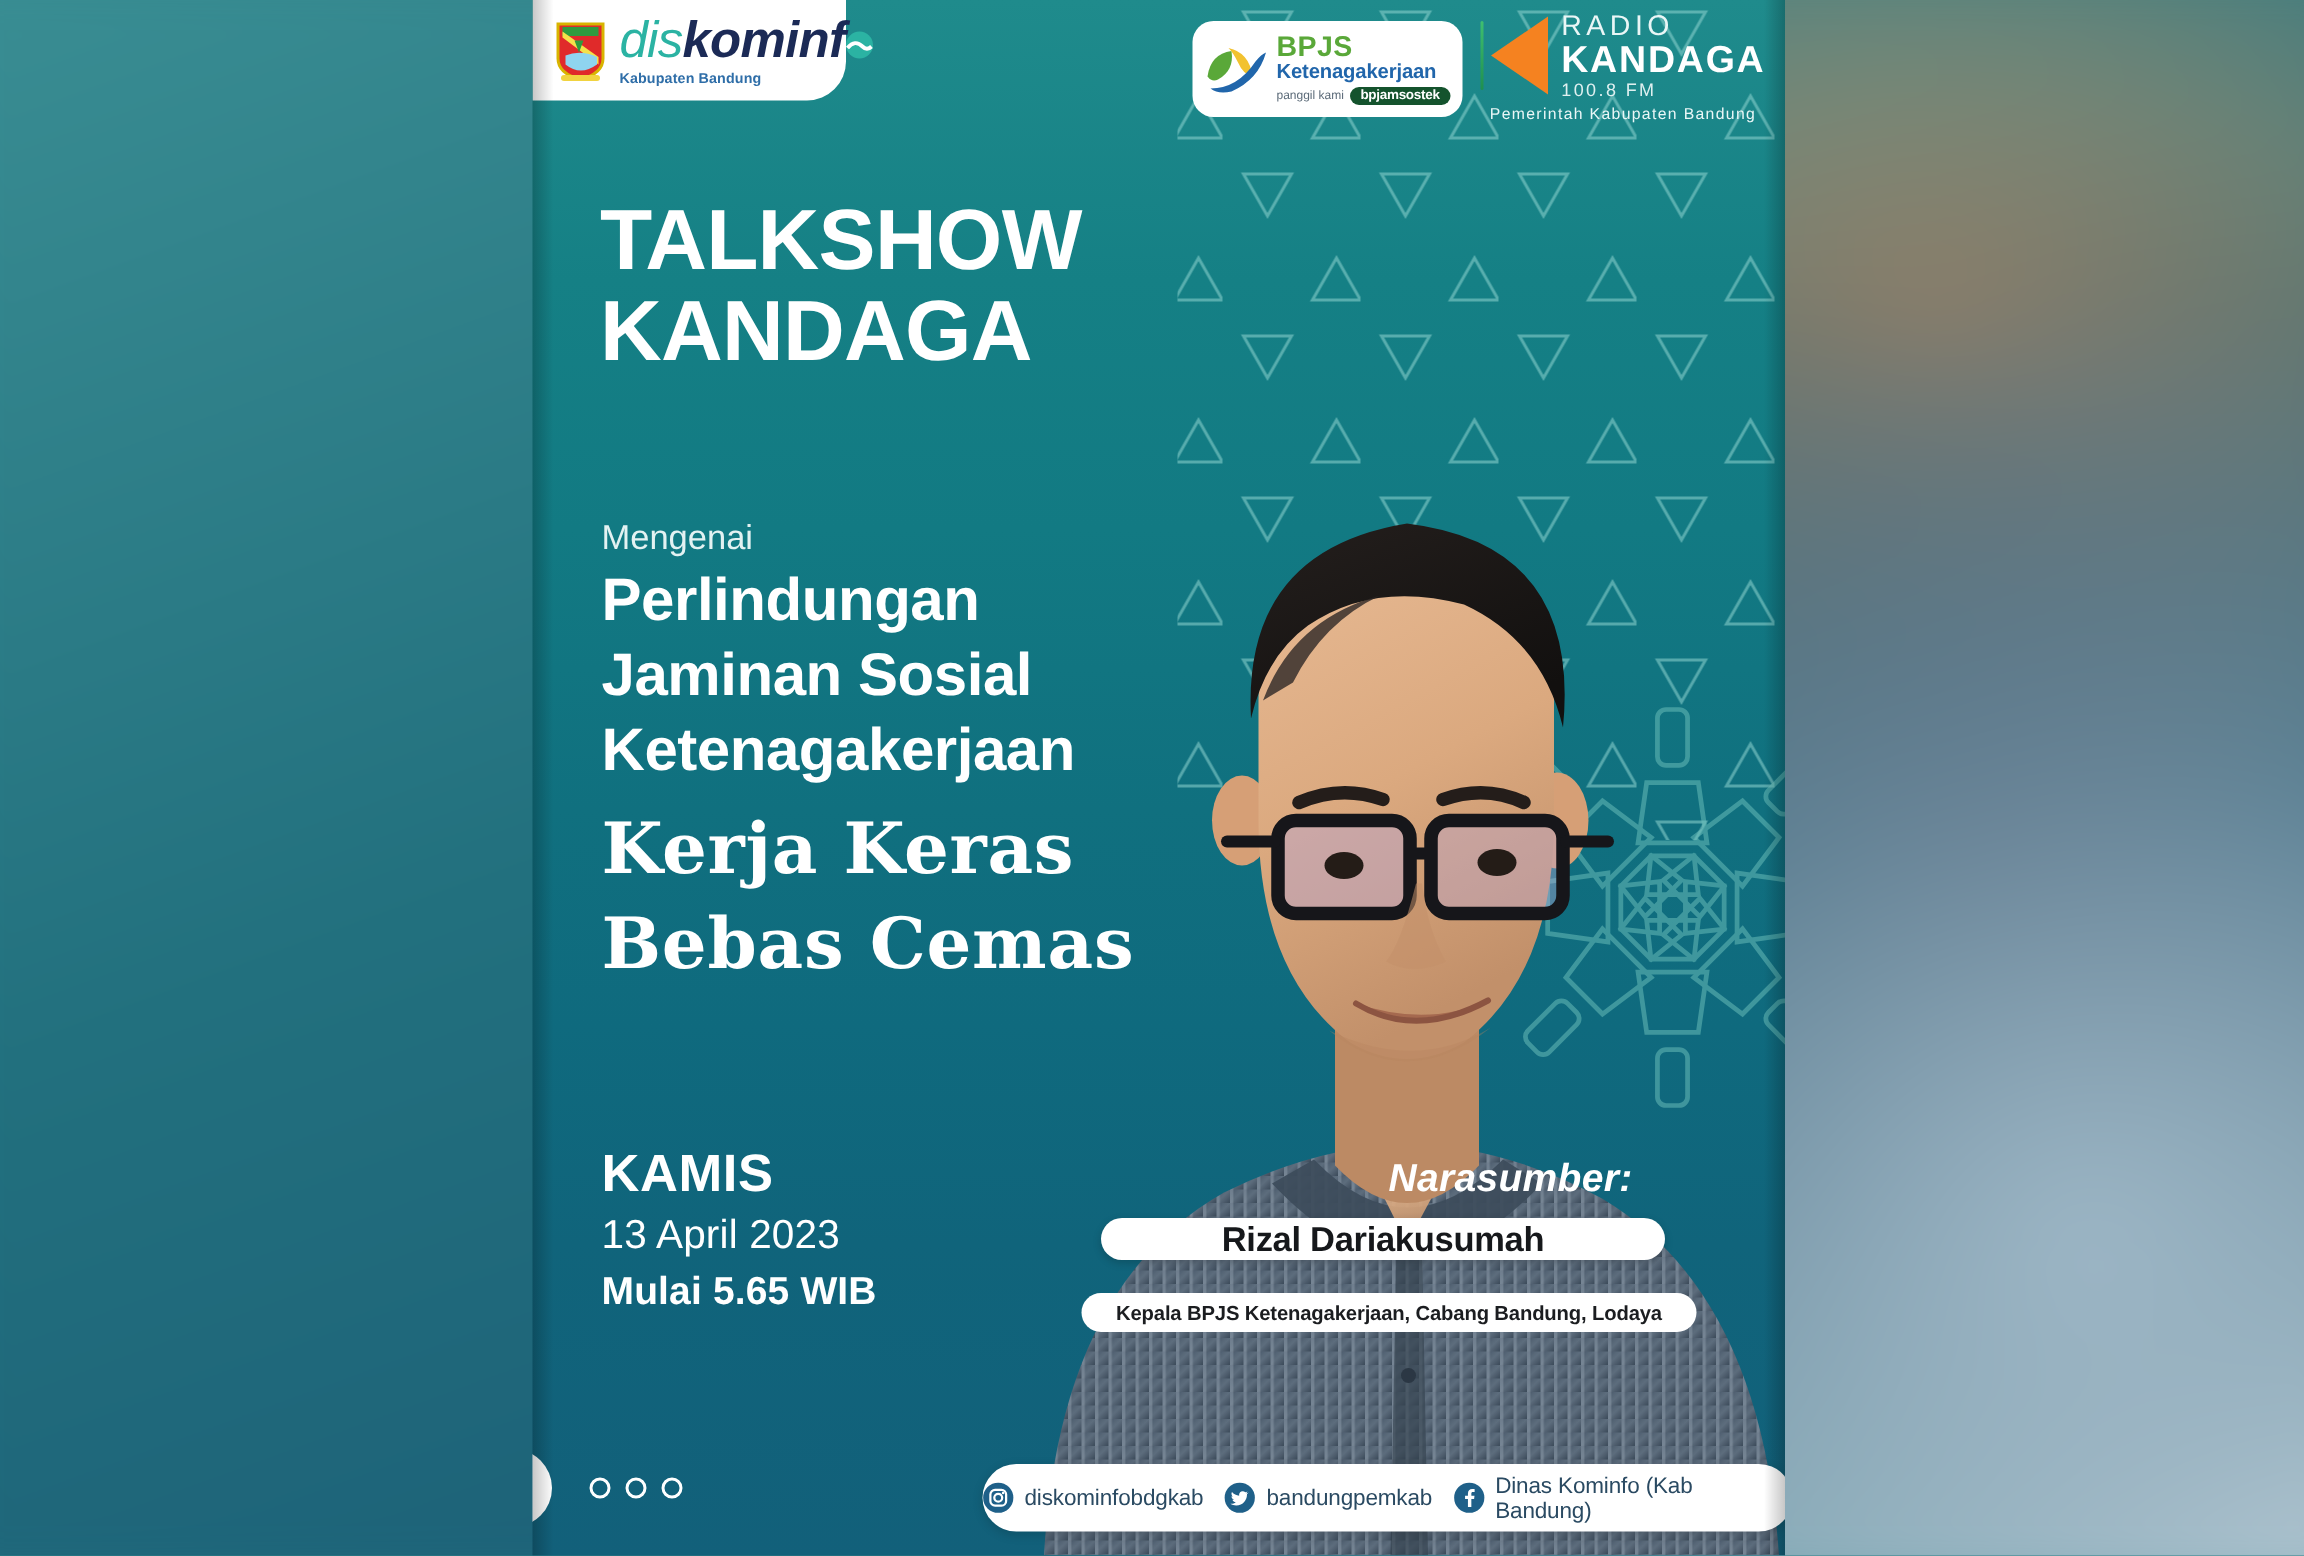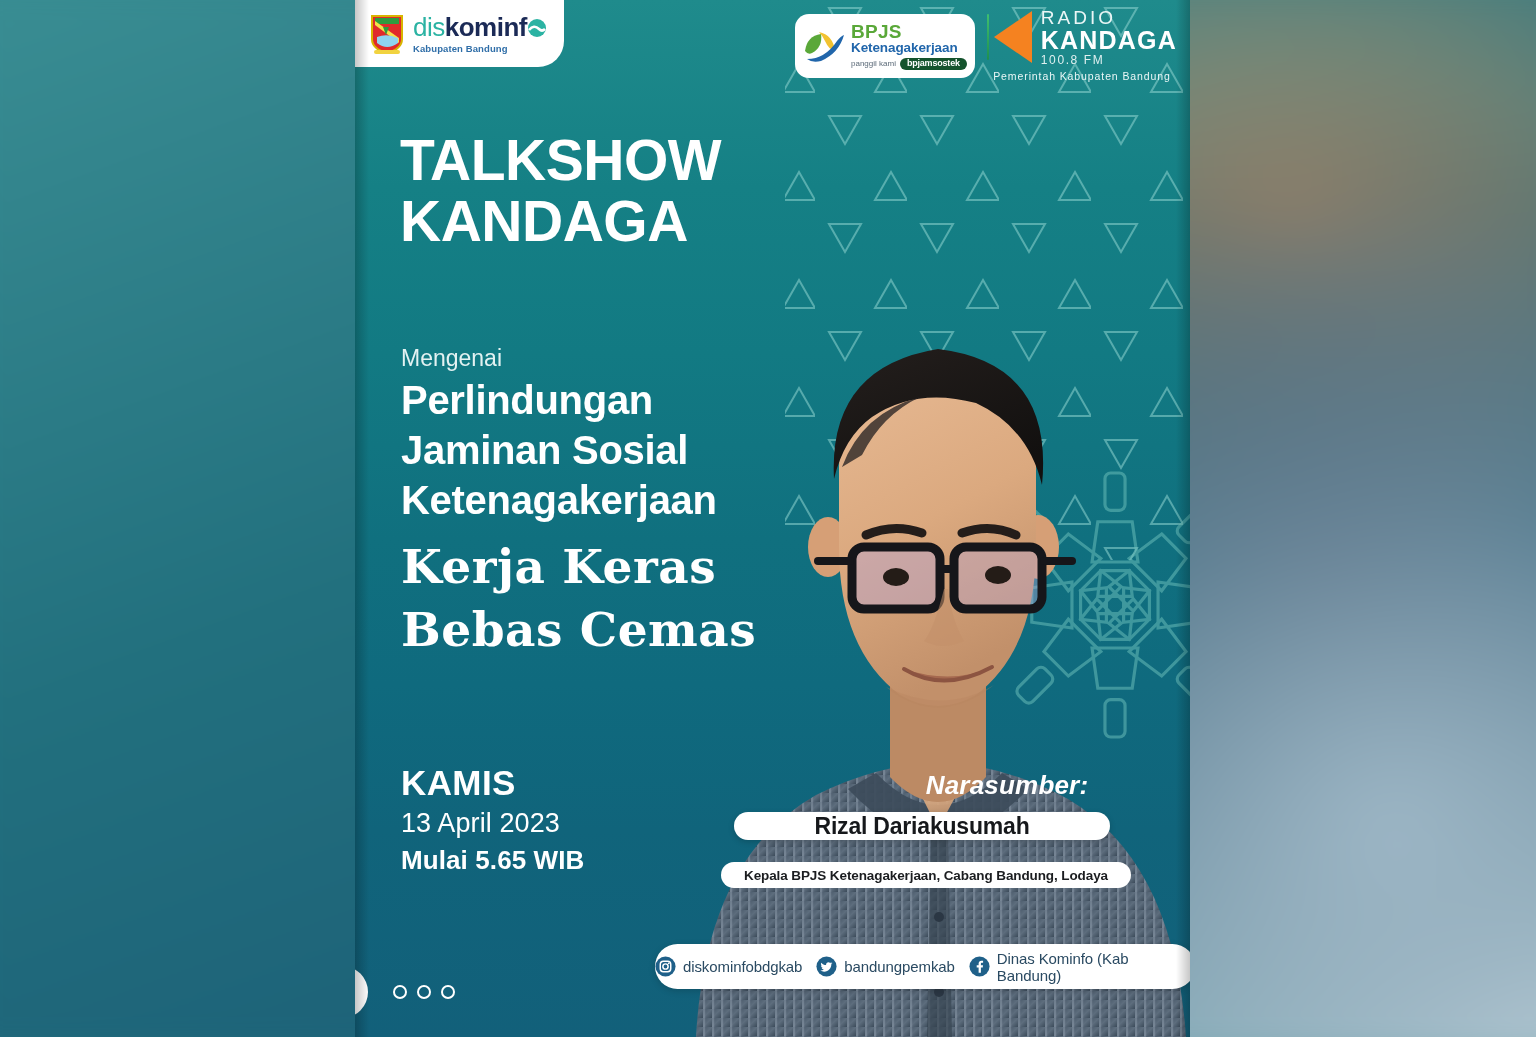--- a/index.html
+++ b/index.html
@@ -58,21 +58,21 @@
 
   
   .logo-card-left {
     position:absolute; left:0; top:0; width:209px; height:67px;
     background:#fff; border-bottom-right-radius:26px;
     display:flex; align-items:center; gap:8px; padding:6px 10px 6px 14px;
     z-index:20;
   }
   .kab-crest { width:36px; height:42px; flex:0 0 36px; }
   .dk-wrap { display:flex; flex-direction:column; line-height:1; }
-  .dk-main { font-size:26px; font-weight:700; letter-spacing:-0.5px; white-space:nowrap; }
+  .dk-main { font-size:34px; font-weight:700; letter-spacing:-0.5px; white-space:nowrap;font-style:italic; }
   .dk-main .t1 { color:#2bb3a3; font-weight:400; }
   .dk-main .t2 { color:#1b2a56; font-weight:700; }
   .dk-sub { font-size:9.5px; color:#2f6ea8; font-weight:600; margin-top:2px; letter-spacing:.1px; }
   .dk-globe { display:inline-block; vertical-align:-2px; }
 
   .logo-card-bpjs {
     position:absolute; left:440px; top:14px; width:180px; height:64px;
     background:#fff; border-radius:14px; z-index:20;
     display:flex; align-items:center; gap:6px; padding:5px 8px;
   }
@@ -138,21 +138,21 @@
     box-shadow:0 2px 6px rgba(0,0,0,.18);
   }
   .speaker-role {
     position:absolute; left:366px; top:862px; width:410px; height:26px; z-index:28;
     background:#fff; border-radius:13px; display:flex; align-items:center; justify-content:center;
     color:#1b1d20; font-size:13.5px; font-weight:600; letter-spacing:-.1px;
   }
 
   
   .footer-bar {
-    position:absolute; left:300px; top:944px; width:540px; height:45px; z-index:30;
+    position:absolute; left:300px; top:976px; width:540px; height:45px; z-index:30;
     background:#fff; border-radius:23px;
     display:flex; align-items:center; justify-content:center; gap:14px;
     box-shadow:0 2px 7px rgba(0,0,0,.16);
   }
   .soc { display:flex; align-items:center; gap:7px; }
   .soc-label { font-size:15px; color:#2a4a62; letter-spacing:-.1px; }
   .soc-ico { width:21px; height:21px; flex:0 0 21px; }
 
   .halfdisc {
     position:absolute; left:-13px; top:966px; width:26px; height:52px; z-index:30;

